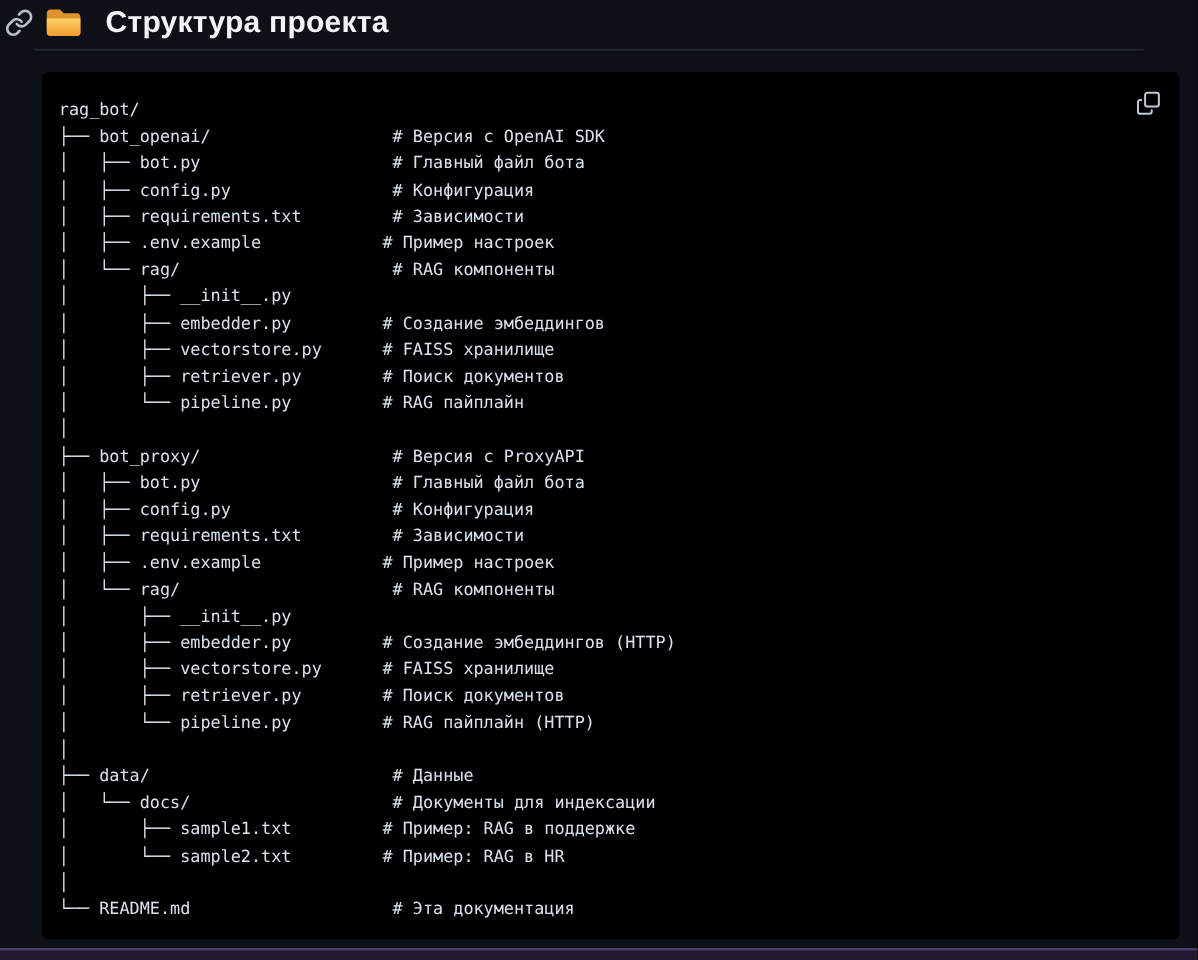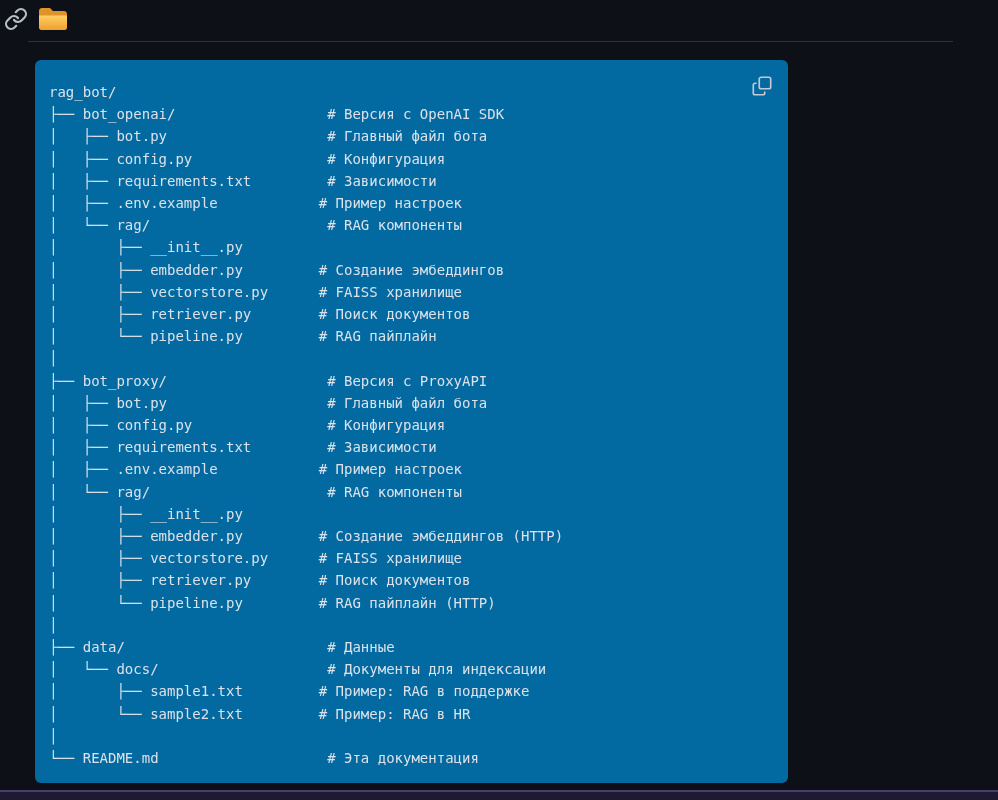--- a/index.html
+++ b/index.html
@@ -28,22 +28,22 @@
   .header-divider {
     position: absolute; left: 28px; top: 41px;
     width: 925px; height: 0;
     border: none; border-top: 1px solid #2b323b;
     margin: 0;
   }
 
   
   .code-block {
     position: absolute; left: 35px; top: 60px;
-    width: 753px; height: 723px;
-    background: #0369a1;
+    width: 948px; height: 723px;
+    background: #000000;
     border-radius: 6px;
     box-sizing: border-box;
   }
   .file-tree {
     margin: 0;
     padding: 21px 18px 14px 14px;
     font-family: "DejaVu Sans Mono", "Liberation Mono", monospace;
     font-size: 14px;
     line-height: 22.2px;
     color: #dbe2ea;
@@ -81,20 +81,21 @@
       <defs>
         <linearGradient id="fg" x1="0" y1="0" x2="0" y2="1">
           <stop offset="0" stop-color="#ffd065"></stop>
           <stop offset="1" stop-color="#f09f2e"></stop>
         </linearGradient>
       </defs>
       <path d="M2 8c0-1.7 1.3-3 3-3h8l3 3h11c1.7 0 3 1.3 3 3v13c0 1.7-1.3 3-3 3H5c-1.7 0-3-1.3-3-3V8z" fill="#e0922b"></path>
       <path d="M2 12.5h28V24c0 1.7-1.3 3-3 3H5c-1.7 0-3-1.3-3-3V12.5z" fill="url(#fg)"></path>
     </svg>
   </span>
+  <h2 class="page-title">Структура проекта</h2>
   <hr class="header-divider">
 </div>
 
 <div class="code-block">
   <pre class="file-tree">rag_bot/
 ├── bot_openai/                  # Версия с OpenAI SDK
 │   ├── bot.py                   # Главный файл бота
 │   ├── config.py                # Конфигурация
 │   ├── requirements.txt         # Зависимости
 │   ├── .env.example            # Пример настроек

